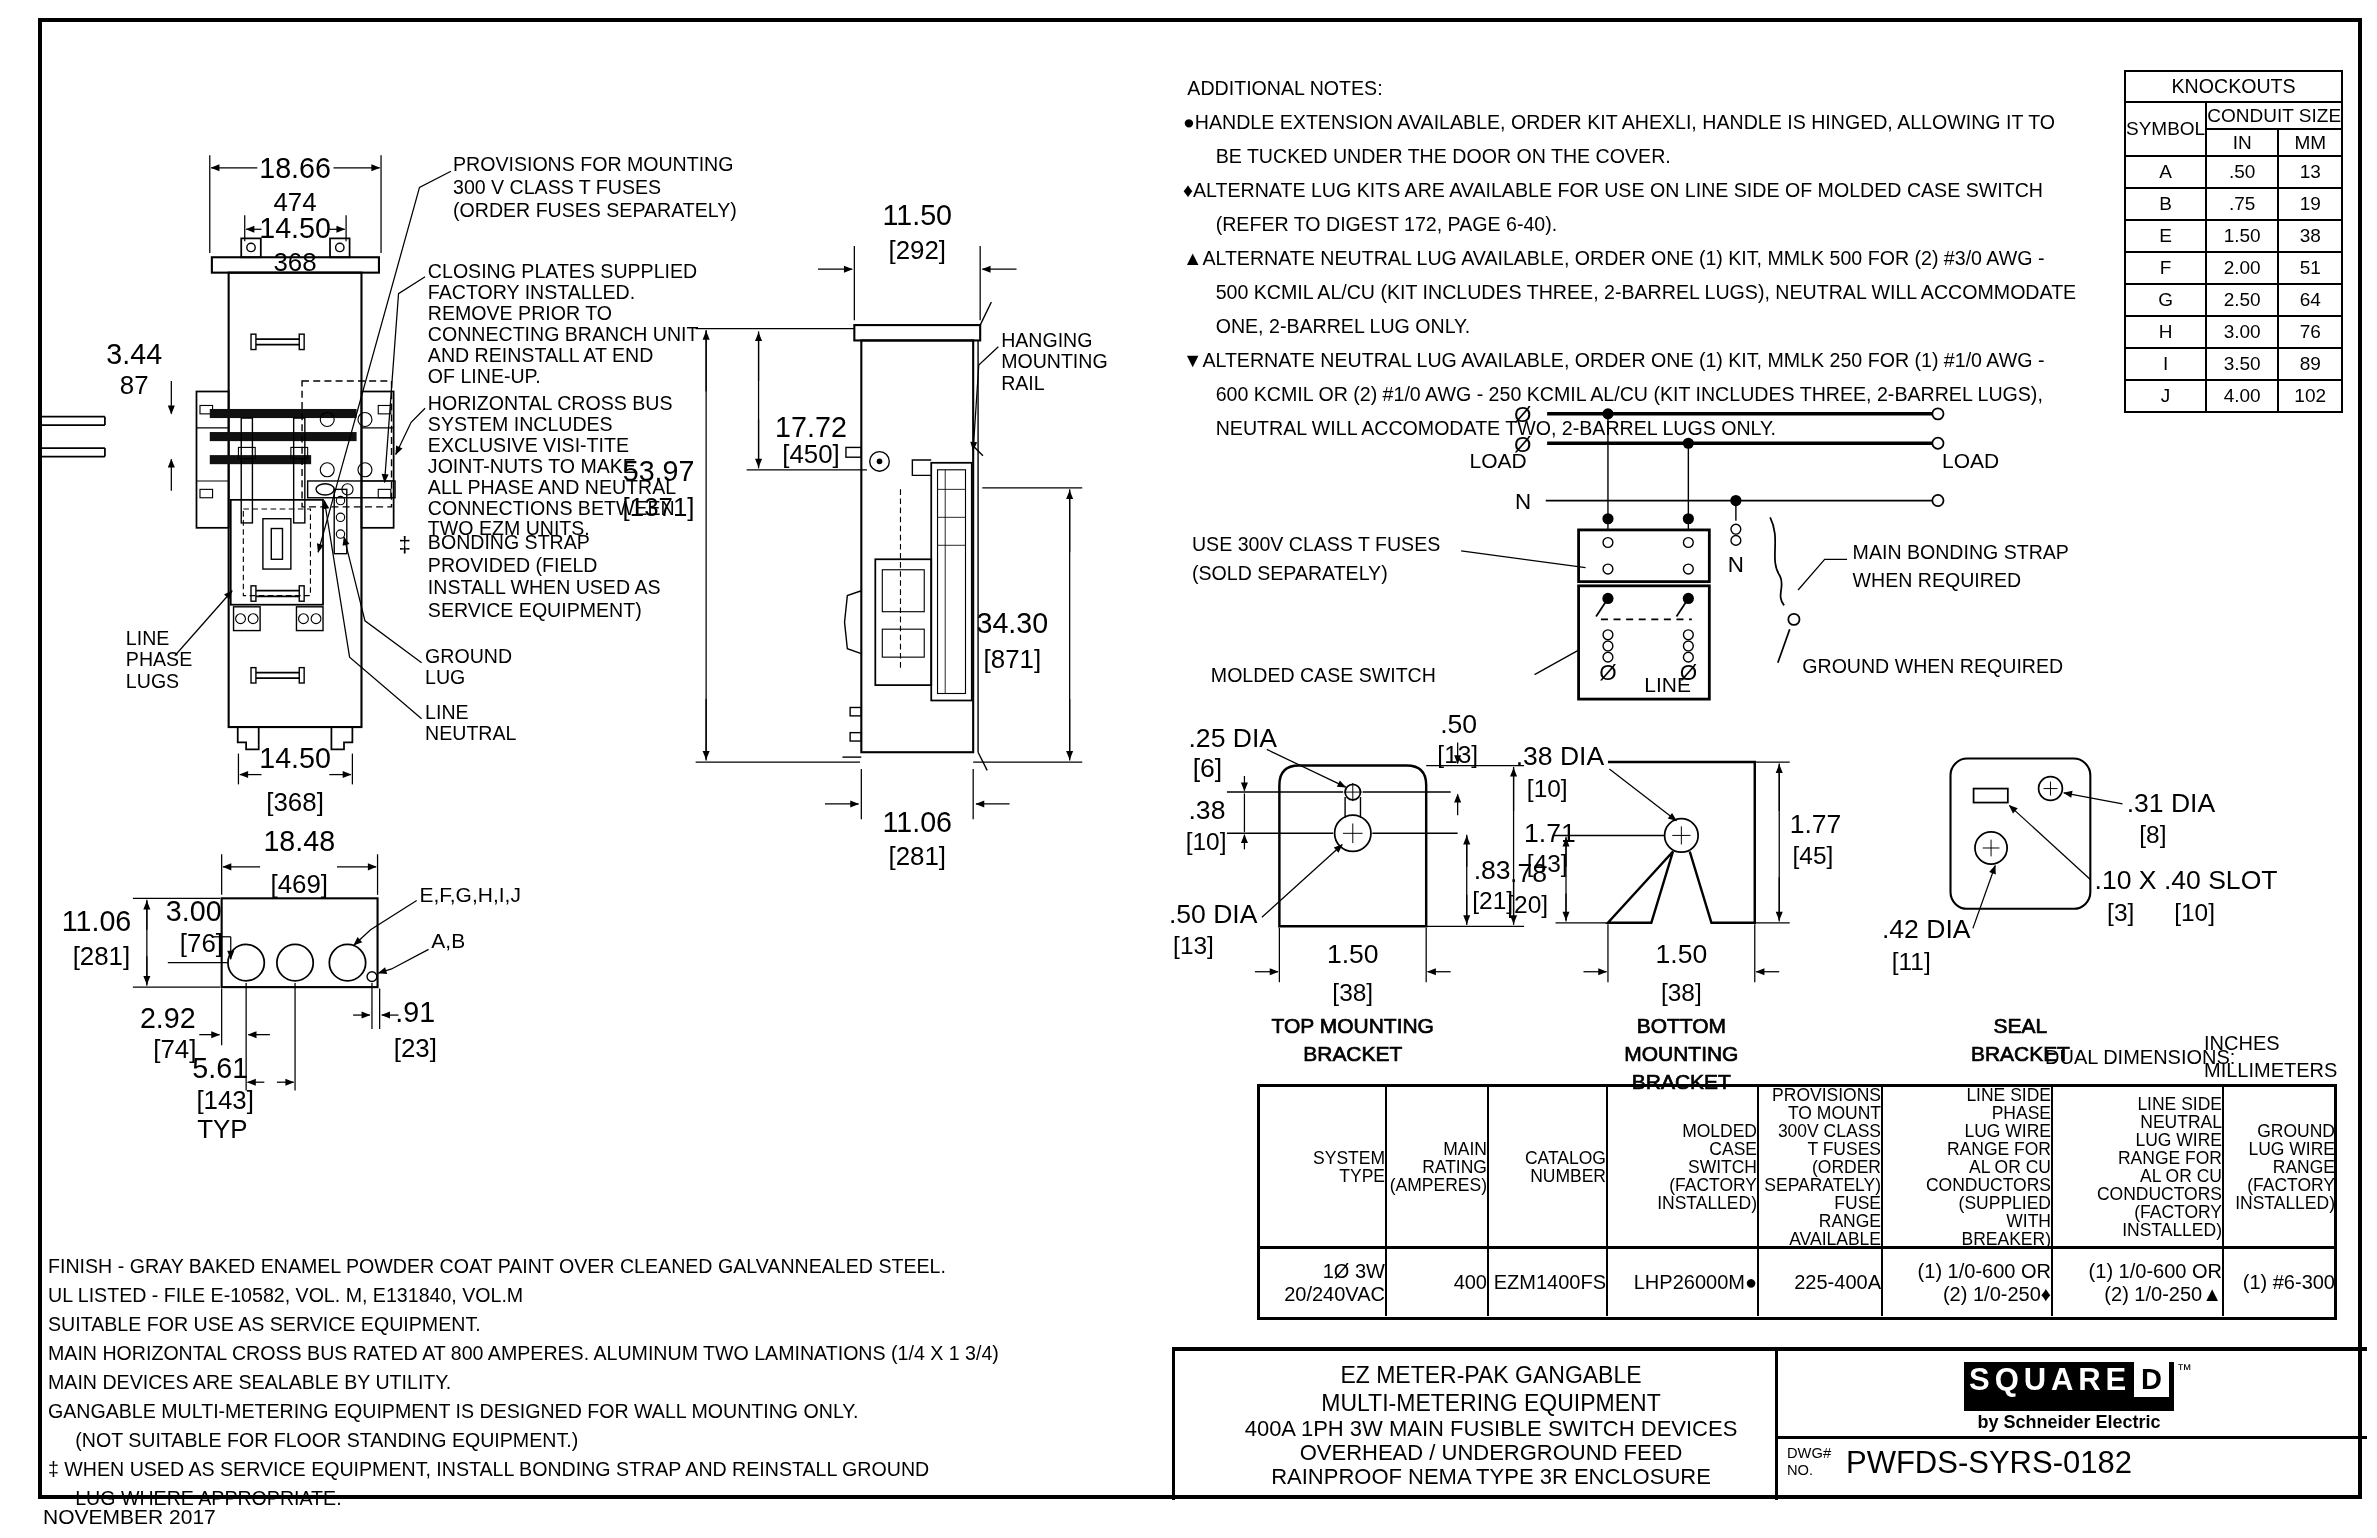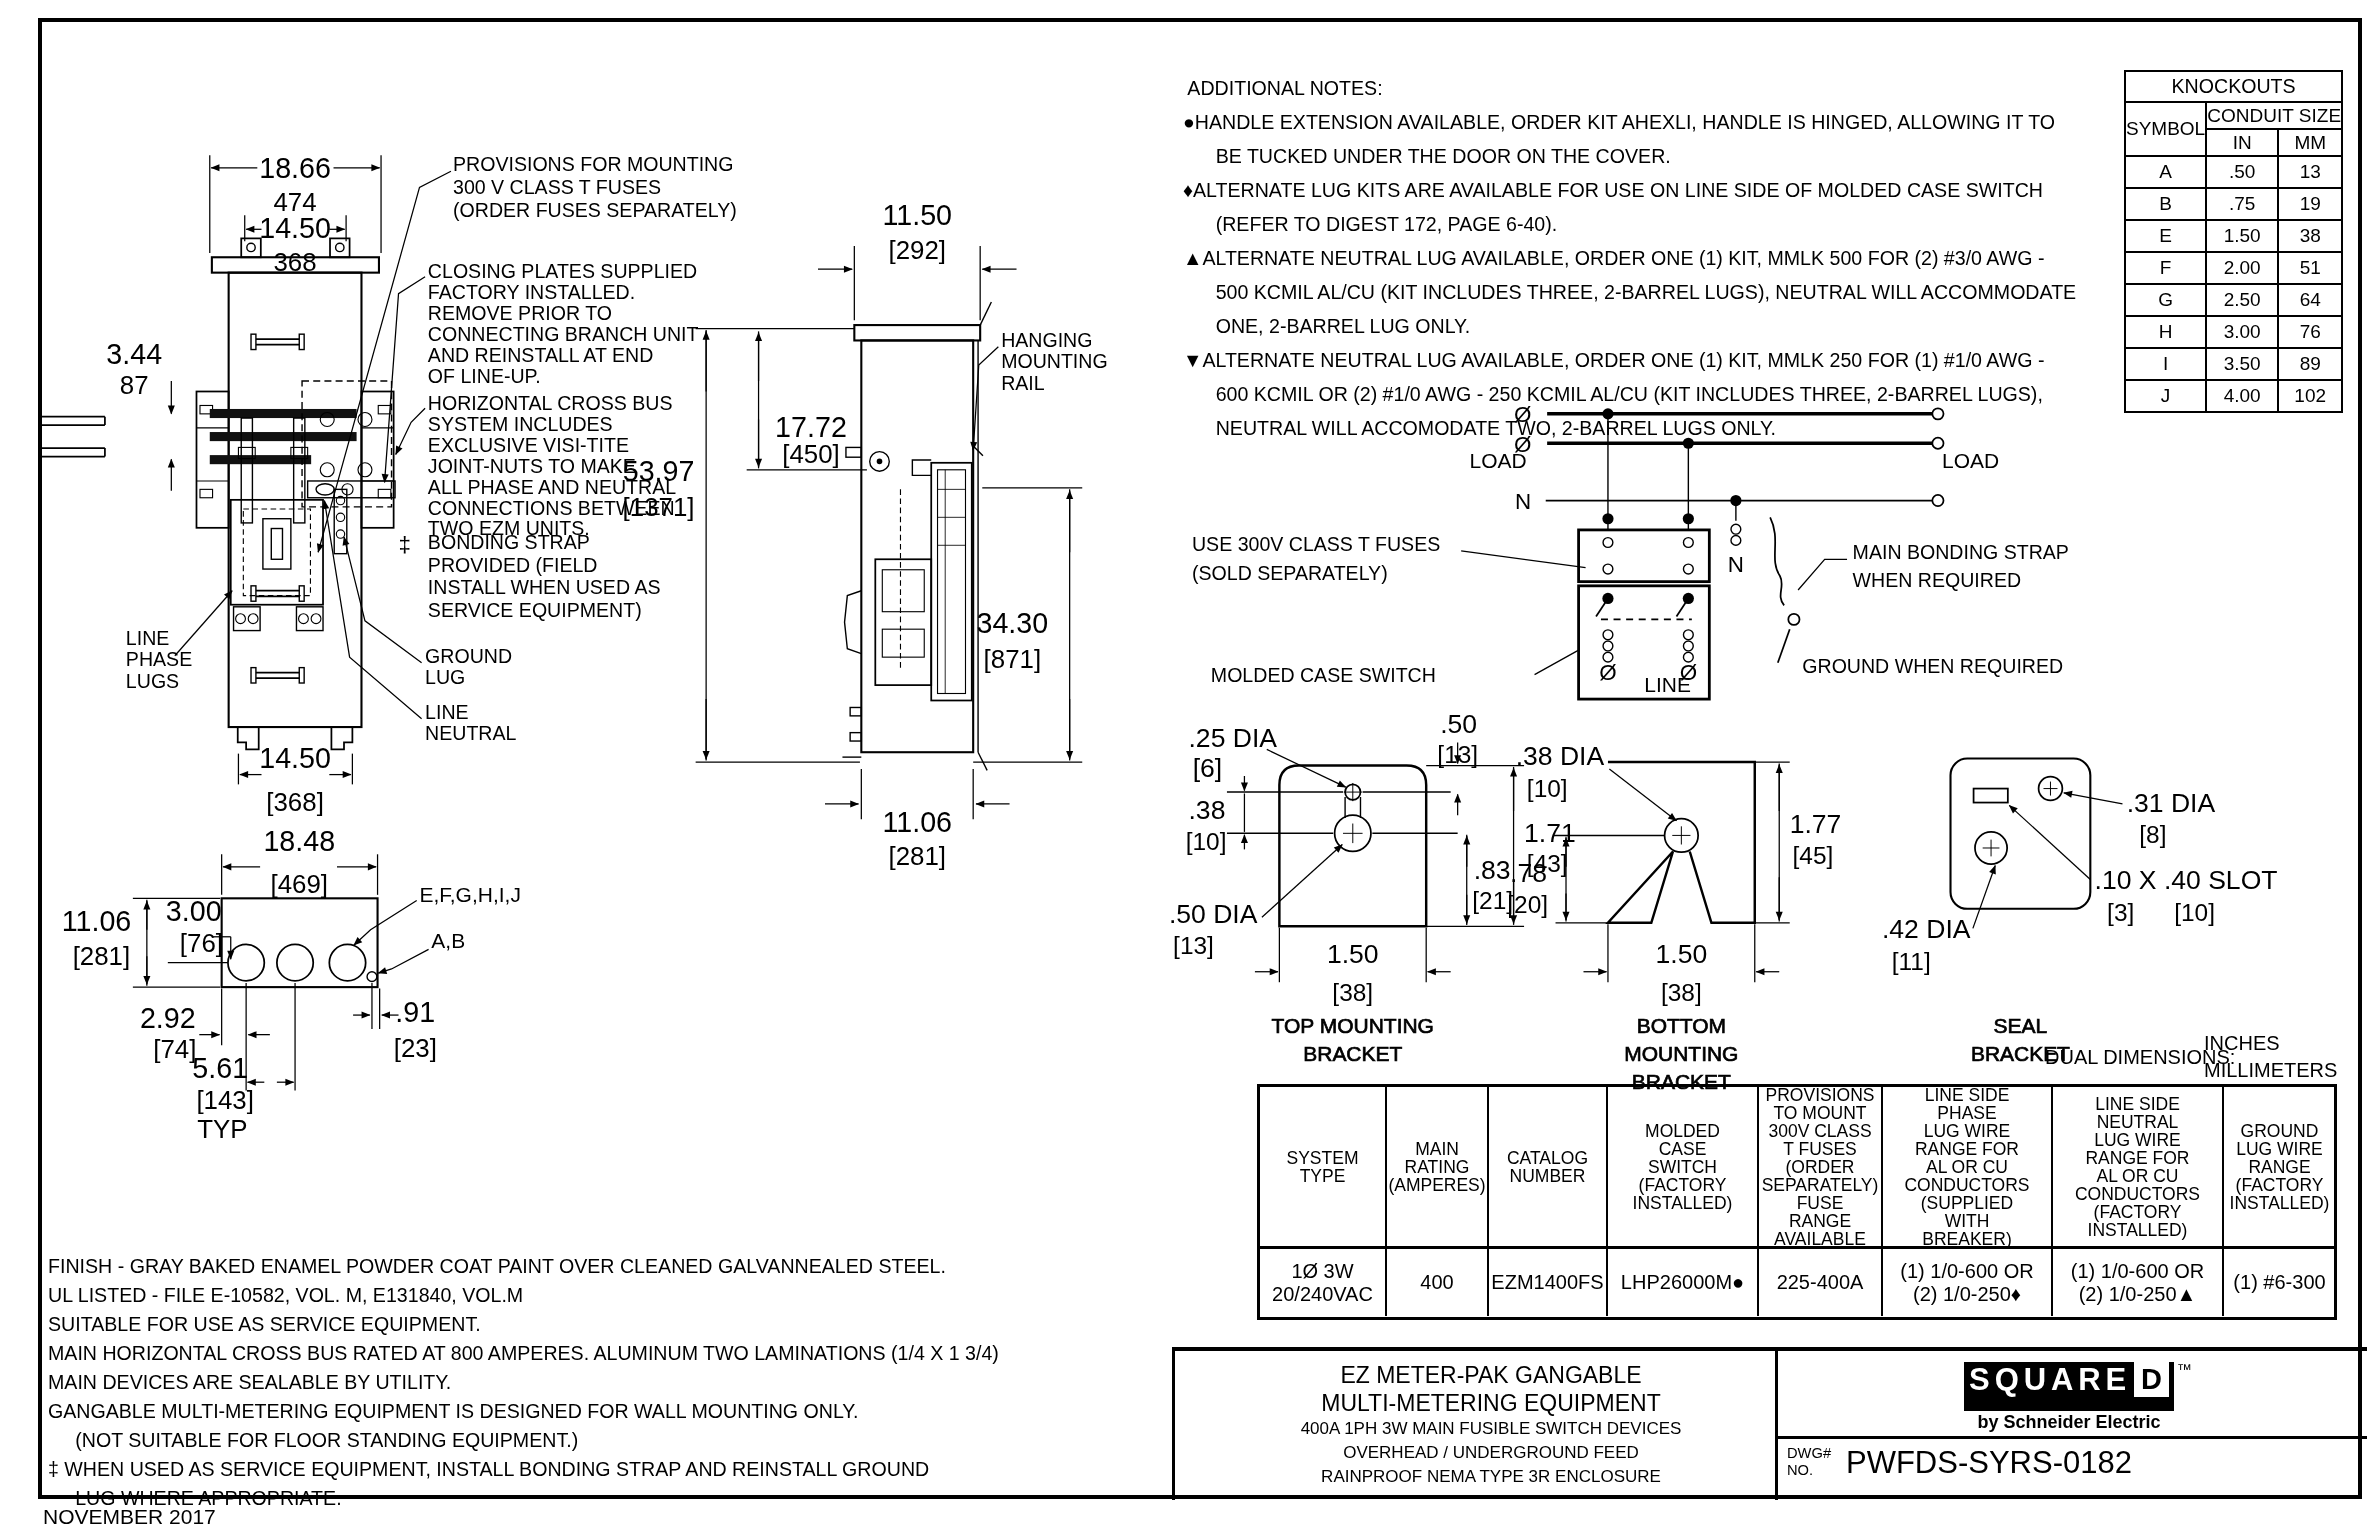--- a/index.html
+++ b/index.html
@@ -20,34 +20,34 @@
   
   .ko{position:absolute;left:2124px;top:70px;border-collapse:collapse;}
   .ko td,.ko th{border:2.1px solid #000;text-align:center;font-size:19px;font-weight:normal;padding:0;}
   .ko .t{height:29px;font-size:19.6px;}
   .ko .h2{height:25px;}
   .ko .dr td{height:30px;}
   .ko .c1{width:73px;}.ko .c2{width:70px;}.ko .c3{width:62px;}
   
   .mt{position:absolute;left:1257px;top:1084px;width:1080px;height:236px;border:3.5px solid #000;box-sizing:border-box;
       display:grid;grid-template-columns:125px 102px 119px 151px 124px 170px 171px 113px;grid-template-rows:162px 67px;}
-  .mt>div{border-left:2.1px solid #000;display:flex;flex-direction:column;align-items:center;justify-content:center;
+  .mt>div{border-left:2.1px solid #000;display:flex;flex-direction:column;align-items:flex-end;justify-content:center;
       text-align:center;font-size:17.5px;line-height:18px;box-sizing:border-box;}
   .mt>div:nth-child(8n+1){border-left:none;}
   .mt .hd{border-bottom:3.5px solid #000;}
   .mt .bd{font-size:20px;line-height:23px;}
   
   .tb-top{position:absolute;left:1172px;top:1347px;width:1195px;height:3.5px;background:#000;}
   .tb-left{position:absolute;left:1172px;top:1350px;width:2.8px;height:150px;background:#000;}
   .tb-mid{position:absolute;left:1775px;top:1350px;width:2.8px;height:150px;background:#000;}
   .tb-div{position:absolute;left:1778px;top:1436px;width:589px;height:2.8px;background:#000;}
   .tb-desc{position:absolute;left:1175px;top:1355px;width:600px;height:140px;display:flex;flex-direction:column;
       align-items:center;justify-content:center;text-align:center;padding-left:16px;}
   .tb-desc .l12{font-size:23px;line-height:28px;}
-  .tb-desc .l35{font-size:17px;line-height:24px;}
+  .tb-desc .l35{font-size:22px;line-height:24px;}
   .logo{position:absolute;left:1964px;top:1362px;width:210px;height:49px;background:#000;display:flex;align-items:flex-start;justify-content:center;}
   .logo .sq{color:#fff;font-size:31px;font-weight:bold;letter-spacing:4.9px;}
   .logo .dbox{width:35px;height:35px;background:#fff;color:#000;display:flex;align-items:center;justify-content:center;
       font-size:29px;font-weight:bold;margin-left:2.8px;}
   .logo-tm{position:absolute;left:2177px;top:1361px;font-size:15.4px;}
   .byline{position:absolute;left:1964px;top:1412px;width:210px;text-align:center;font-size:18px;font-weight:bold;}
   .dwg-lbl{position:absolute;left:1787px;top:1445px;font-size:14.7px;line-height:17px;}
   .dwg-num{position:absolute;left:1846px;top:1445px;font-size:31px;}
   .date{position:absolute;left:43px;top:1505px;font-size:21px;}
   .dualdim{position:absolute;left:2045px;top:1028px;font-size:20px;}

